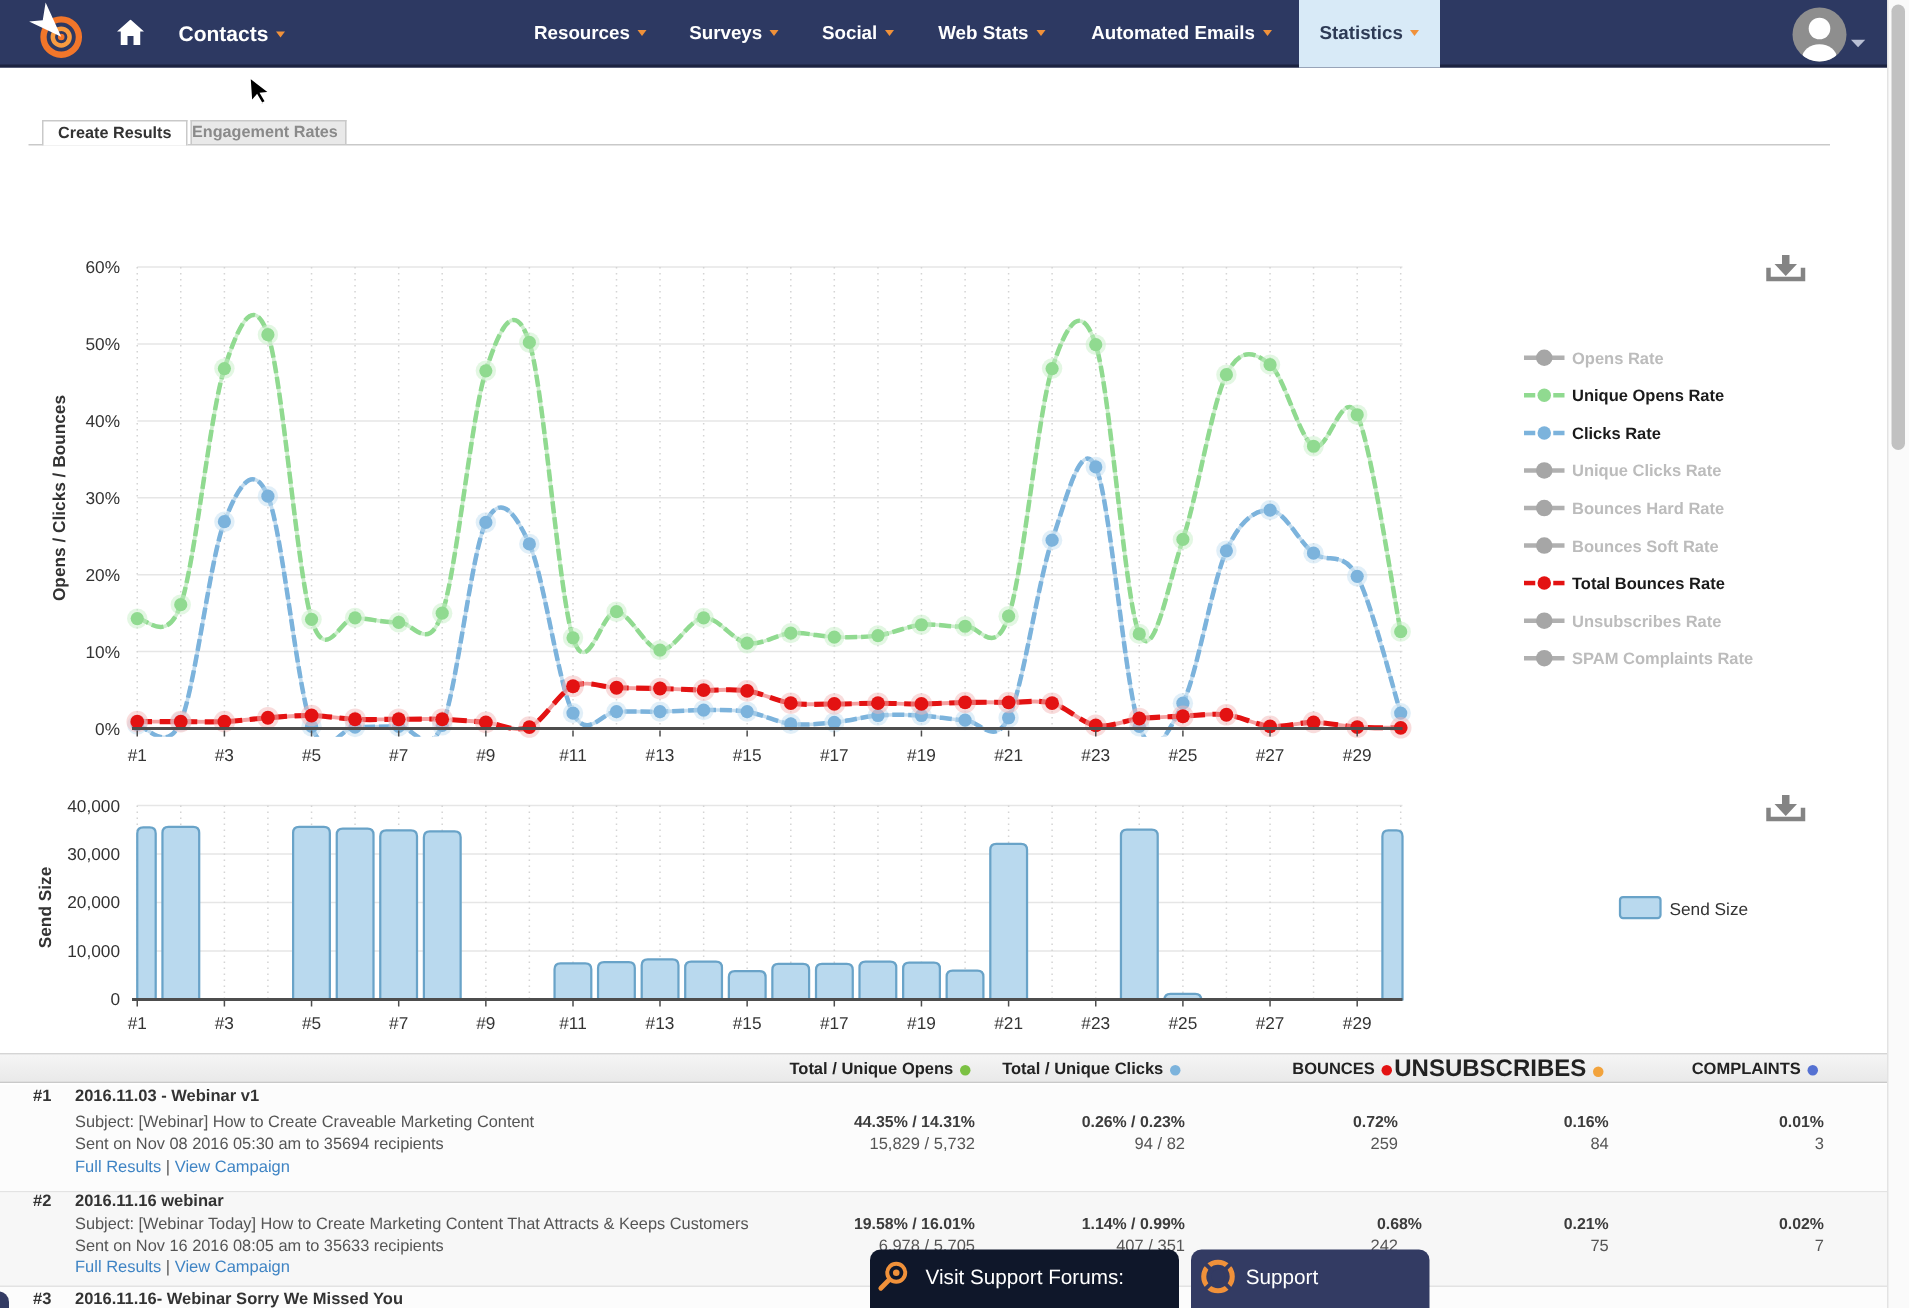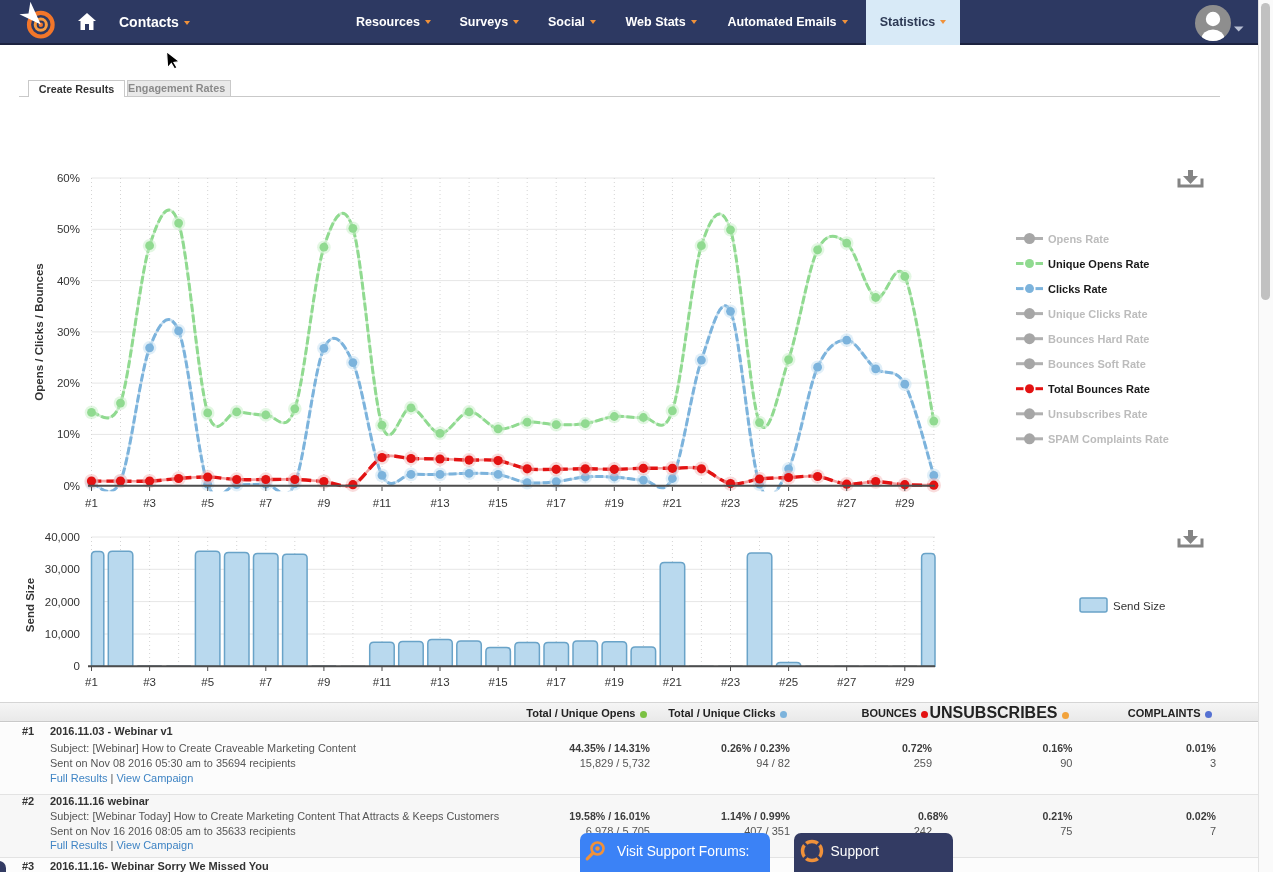--- a/index.html
+++ b/index.html
@@ -473,21 +473,21 @@
 <div style="position:absolute;left:50px;top:18.5px;font-size:10.9px;color:#555">Subject: [Webinar] How to Create Craveable Marketing Content</div>
 <div style="position:absolute;left:50px;top:33.5px;font-size:10.9px;color:#555">Sent on Nov 08 2016 05:30 am to 35694 recipients</div>
 <div style="position:absolute;left:50px;top:48.5px;font-size:11px;color:#3f84c4">Full Results <span style="color:#555">|</span> View Campaign</div>
 <div style="position:absolute;right:608px;top:18.5px;font-size:10.6px;font-weight:bold;color:#3c3c3c;white-space:nowrap">44.35% / 14.31%</div>
         <div style="position:absolute;right:608px;top:33.5px;font-size:11px;color:#555;white-space:nowrap">15,829 / 5,732</div>
         <div style="position:absolute;right:468px;top:18.5px;font-size:10.6px;font-weight:bold;color:#3c3c3c;white-space:nowrap">0.26% / 0.23%</div>
         <div style="position:absolute;right:468px;top:33.5px;font-size:11px;color:#555;white-space:nowrap">94 / 82</div>
         <div style="position:absolute;right:326px;top:18.5px;font-size:10.6px;font-weight:bold;color:#3c3c3c;white-space:nowrap">0.72%</div>
         <div style="position:absolute;right:326px;top:33.5px;font-size:11px;color:#555;white-space:nowrap">259</div>
         <div style="position:absolute;right:185.5px;top:18.5px;font-size:10.6px;font-weight:bold;color:#3c3c3c;white-space:nowrap">0.16%</div>
-        <div style="position:absolute;right:185.5px;top:33.5px;font-size:11px;color:#555;white-space:nowrap">90</div>
+        <div style="position:absolute;right:185.5px;top:33.5px;font-size:11px;color:#555;white-space:nowrap">84</div>
         <div style="position:absolute;right:42px;top:18.5px;font-size:10.6px;font-weight:bold;color:#3c3c3c;white-space:nowrap">0.01%</div>
         <div style="position:absolute;right:42px;top:33.5px;font-size:11px;color:#555;white-space:nowrap">3</div>
       </div>
       <div style="position:absolute;left:0;top:71.5px;width:1258px;height:63px;background:#f7f7f7;border-bottom:1px solid #e3e3e3">
 <div style="position:absolute;left:22px;top:0.8px;font-size:11px;font-weight:bold;color:#333">#2</div>
 <div style="position:absolute;left:50px;top:0.8px;font-size:11px;font-weight:bold;color:#333">2016.11.16 webinar</div>
 <div style="position:absolute;left:50px;top:15.4px;font-size:10.9px;color:#555">Subject: [Webinar Today] How to Create Marketing Content That Attracts &amp; Keeps Customers</div>
 <div style="position:absolute;left:50px;top:30px;font-size:10.9px;color:#555">Sent on Nov 16 2016 08:05 am to 35633 recipients</div>
 <div style="position:absolute;left:50px;top:44.8px;font-size:11px;color:#3f84c4">Full Results <span style="color:#555">|</span> View Campaign</div>
 <div style="position:absolute;right:608px;top:15.4px;font-size:10.6px;font-weight:bold;color:#3c3c3c;white-space:nowrap">19.58% / 16.01%</div>
@@ -500,21 +500,21 @@
         <div style="position:absolute;right:185.5px;top:30px;font-size:11px;color:#555;white-space:nowrap">75</div>
         <div style="position:absolute;right:42px;top:15.4px;font-size:10.6px;font-weight:bold;color:#3c3c3c;white-space:nowrap">0.02%</div>
         <div style="position:absolute;right:42px;top:30px;font-size:11px;color:#555;white-space:nowrap">7</div>
       </div>
       <div style="position:absolute;left:0;top:134.5px;width:1258px;height:16px;background:#fcfcfc">
 <div style="position:absolute;left:22px;top:2.5px;font-size:11px;font-weight:bold;color:#333">#3</div>
 <div style="position:absolute;left:50px;top:2.5px;font-size:11px;font-weight:bold;color:#333">2016.11.16- Webinar Sorry We Missed You</div>
 </div>
 </div>
 
-<div style="position:absolute;left:580px;top:833px;width:190px;height:39px;background:#3b82f6;border-radius:7px 7px 0 0">
+<div style="position:absolute;left:580px;top:833px;width:206px;height:39px;background:#0f172a;border-radius:7px 7px 0 0">
       <svg width="24" height="24" viewBox="0 0 24 24" style="position:absolute;left:4px;top:6px">
 <circle cx="13.5" cy="9.5" r="6" fill="none" stroke="#f0913a" stroke-width="2.6"></circle>
 <line x1="8.8" y1="14.2" x2="3.2" y2="19.8" stroke="#f0913a" stroke-width="3.2" stroke-linecap="round"></line>
 <circle cx="13.5" cy="9.5" r="2.2" fill="#f0913a"></circle>
 </svg>
 <span style="position:absolute;left:37px;top:11px;font-size:13.8px;color:#fff">Visit Support Forums:</span>
     </div>
 <div style="position:absolute;left:794px;top:833px;width:159px;height:39px;background:#333b63;border-radius:7px 7px 0 0">
       <svg width="26" height="26" viewBox="0 0 26 26" style="position:absolute;left:5px;top:5px">
 <circle cx="13" cy="13" r="9.5" fill="none" stroke="#f0913a" stroke-width="3.4"></circle>

